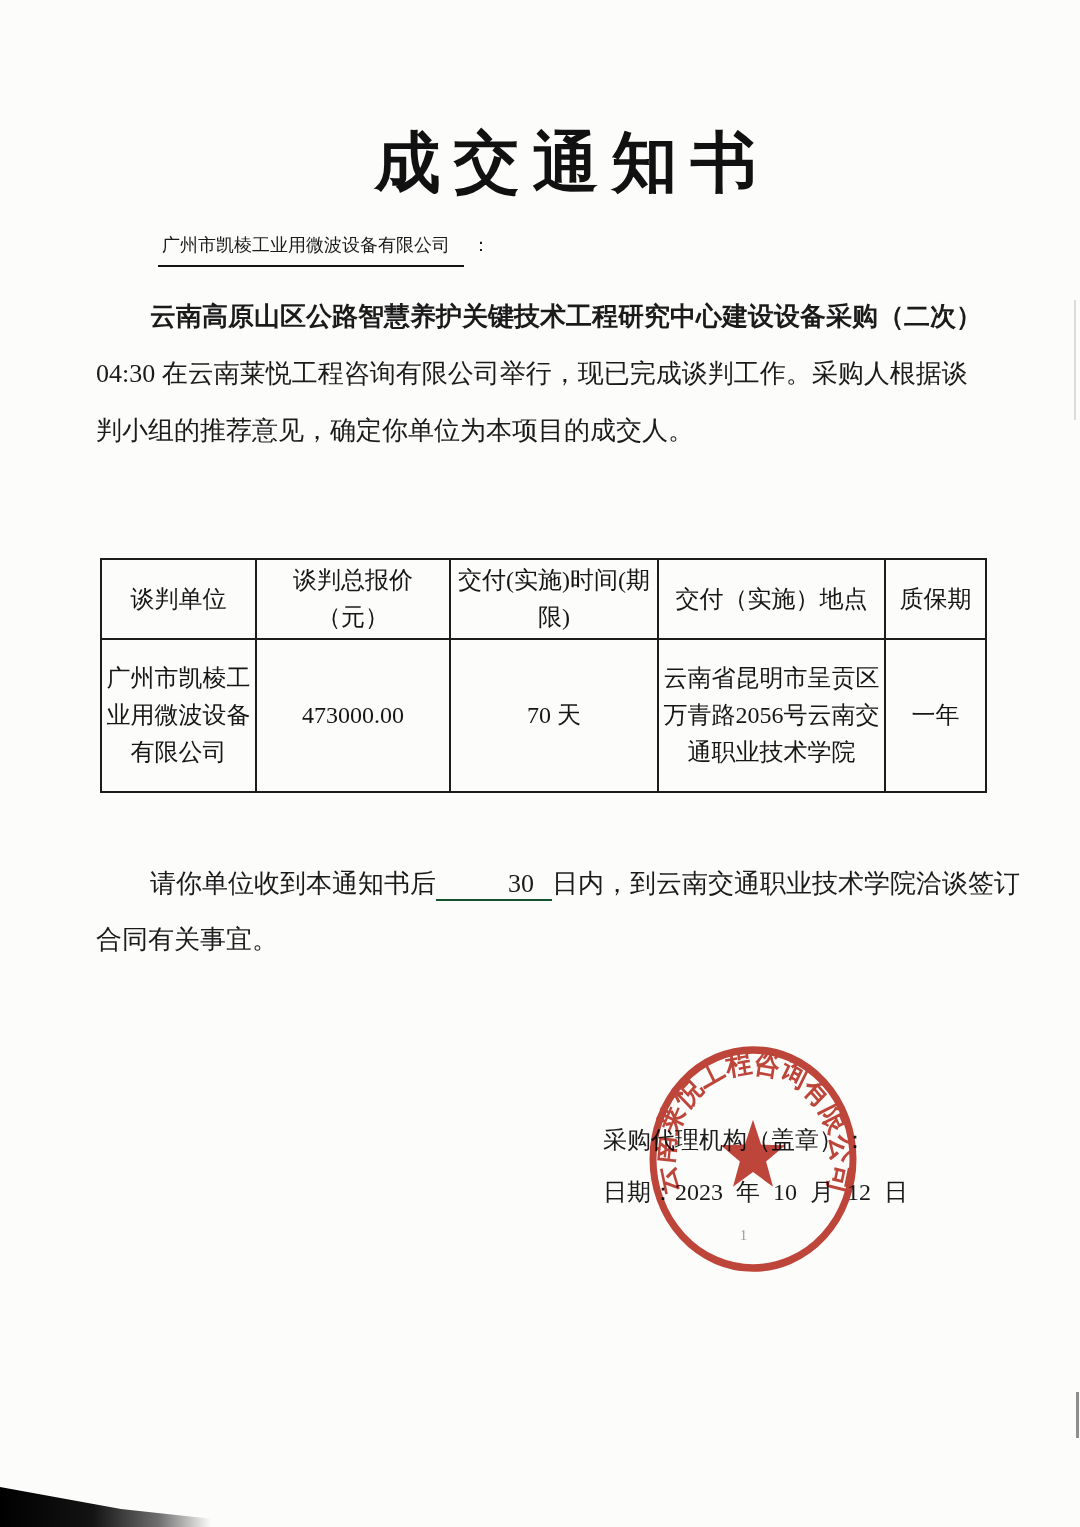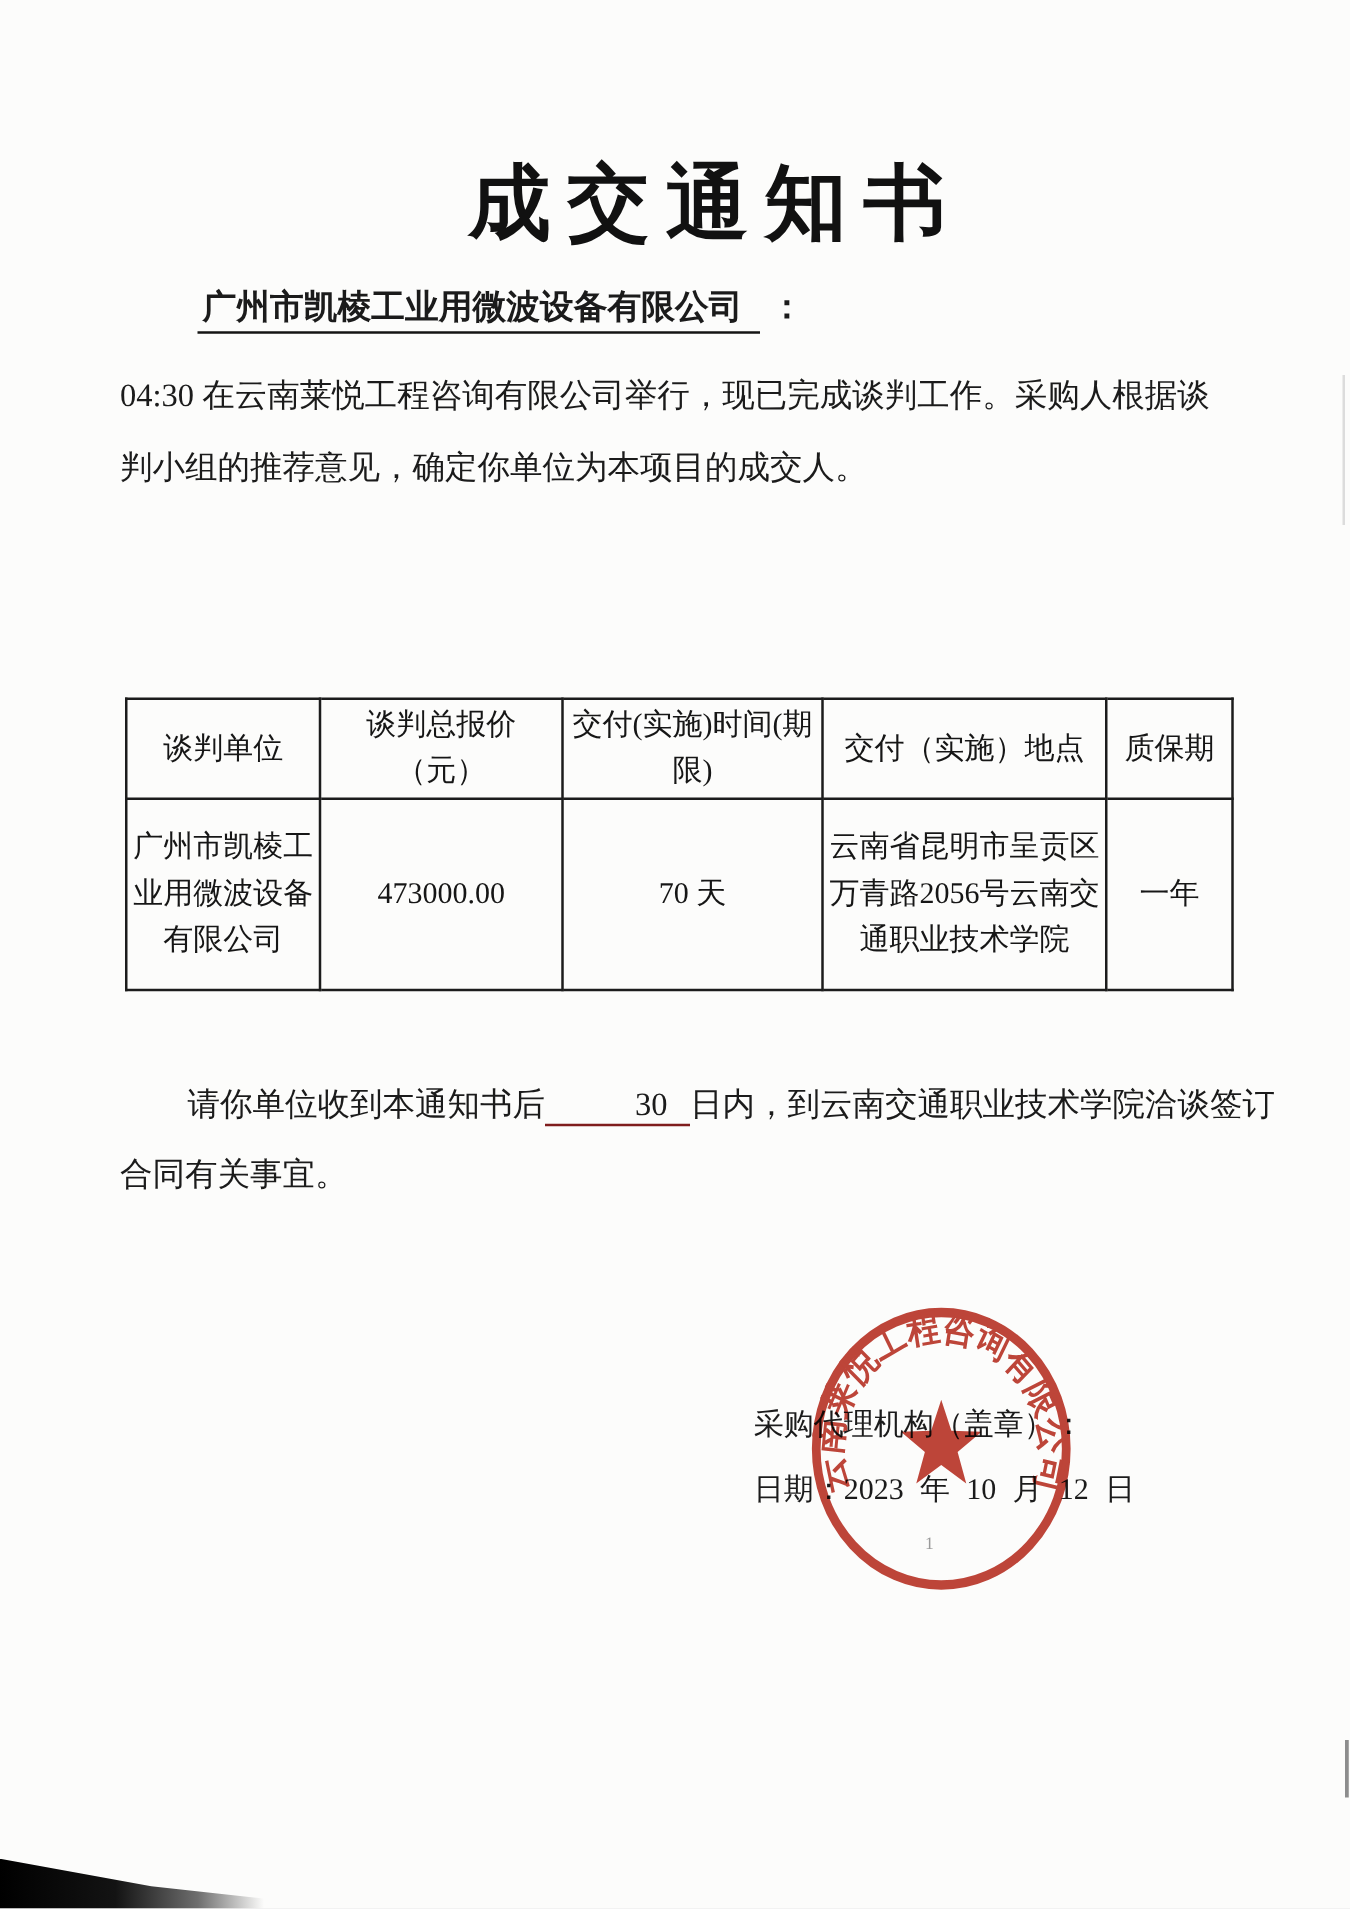--- a/index.html
+++ b/index.html
@@ -16,39 +16,39 @@
   .doc-title{
     position:absolute;top:118px;left:0;width:100%;
     margin:0;text-align:center;
     font-size:66px;font-weight:900;letter-spacing:13px;
     color:#111;
     padding-left:32px;
   }
   
   .addressee{
     position:absolute;top:228px;left:158px;
-    font-size:27px;font-weight:bold;line-height:34px;white-space:nowrap;
+    font-size:18px;font-weight:normal;line-height:34px;white-space:nowrap;
   }
   .addr-name{
     display:inline-block;
     border-bottom:2px solid #141414;
     padding:0 14px 3px 4px;
   }
   .addr-colon{margin-left:8px;}
   
   .para{position:absolute;left:96px;width:886px;font-size:26px;}
   .para1{top:288px;line-height:57px;}
   .para2{top:856px;line-height:56px;}
   .bline{white-space:nowrap;}
   .indent{text-indent:54px;}
   .bold{font-weight:bold;}
   .days-underline{
     display:inline-block;
     min-width:56px;text-align:center;
-    border-bottom:2px solid #7f1d1d;
+    border-bottom:2px solid #14532d;
     padding:0 18px;line-height:30px;
   }
   
   table.award{
     position:absolute;top:558px;left:100px;
     width:885px;border-collapse:collapse;table-layout:fixed;
     font-size:24px;color:#161616;
   }
   table.award th,table.award td{
     border:2px solid #1c1c1c;
@@ -101,20 +101,21 @@
 
 <div class="page">
 
   <h1 class="doc-title">成交通知书</h1>
 
   <div class="addressee">
     <span class="addr-name">广州市凯棱工业用微波设备有限公司</span><span class="addr-colon">：</span>
   </div>
 
   <div class="para para1">
+    <div class="bline indent bold">云南高原山区公路智慧养护关键技术工程研究中心建设设备采购（二次）</div>
     <div class="bline">04:30 在云南莱悦工程咨询有限公司举行，现已完成谈判工作。采购人根据谈</div>
     <div class="bline">判小组的推荐意见，确定你单位为本项目的成交人。</div>
   </div>
 
   <table class="award">
     <colgroup>
       <col style="width:155px">
         <col style="width:194px">
         <col style="width:208px">
         <col style="width:227px">

